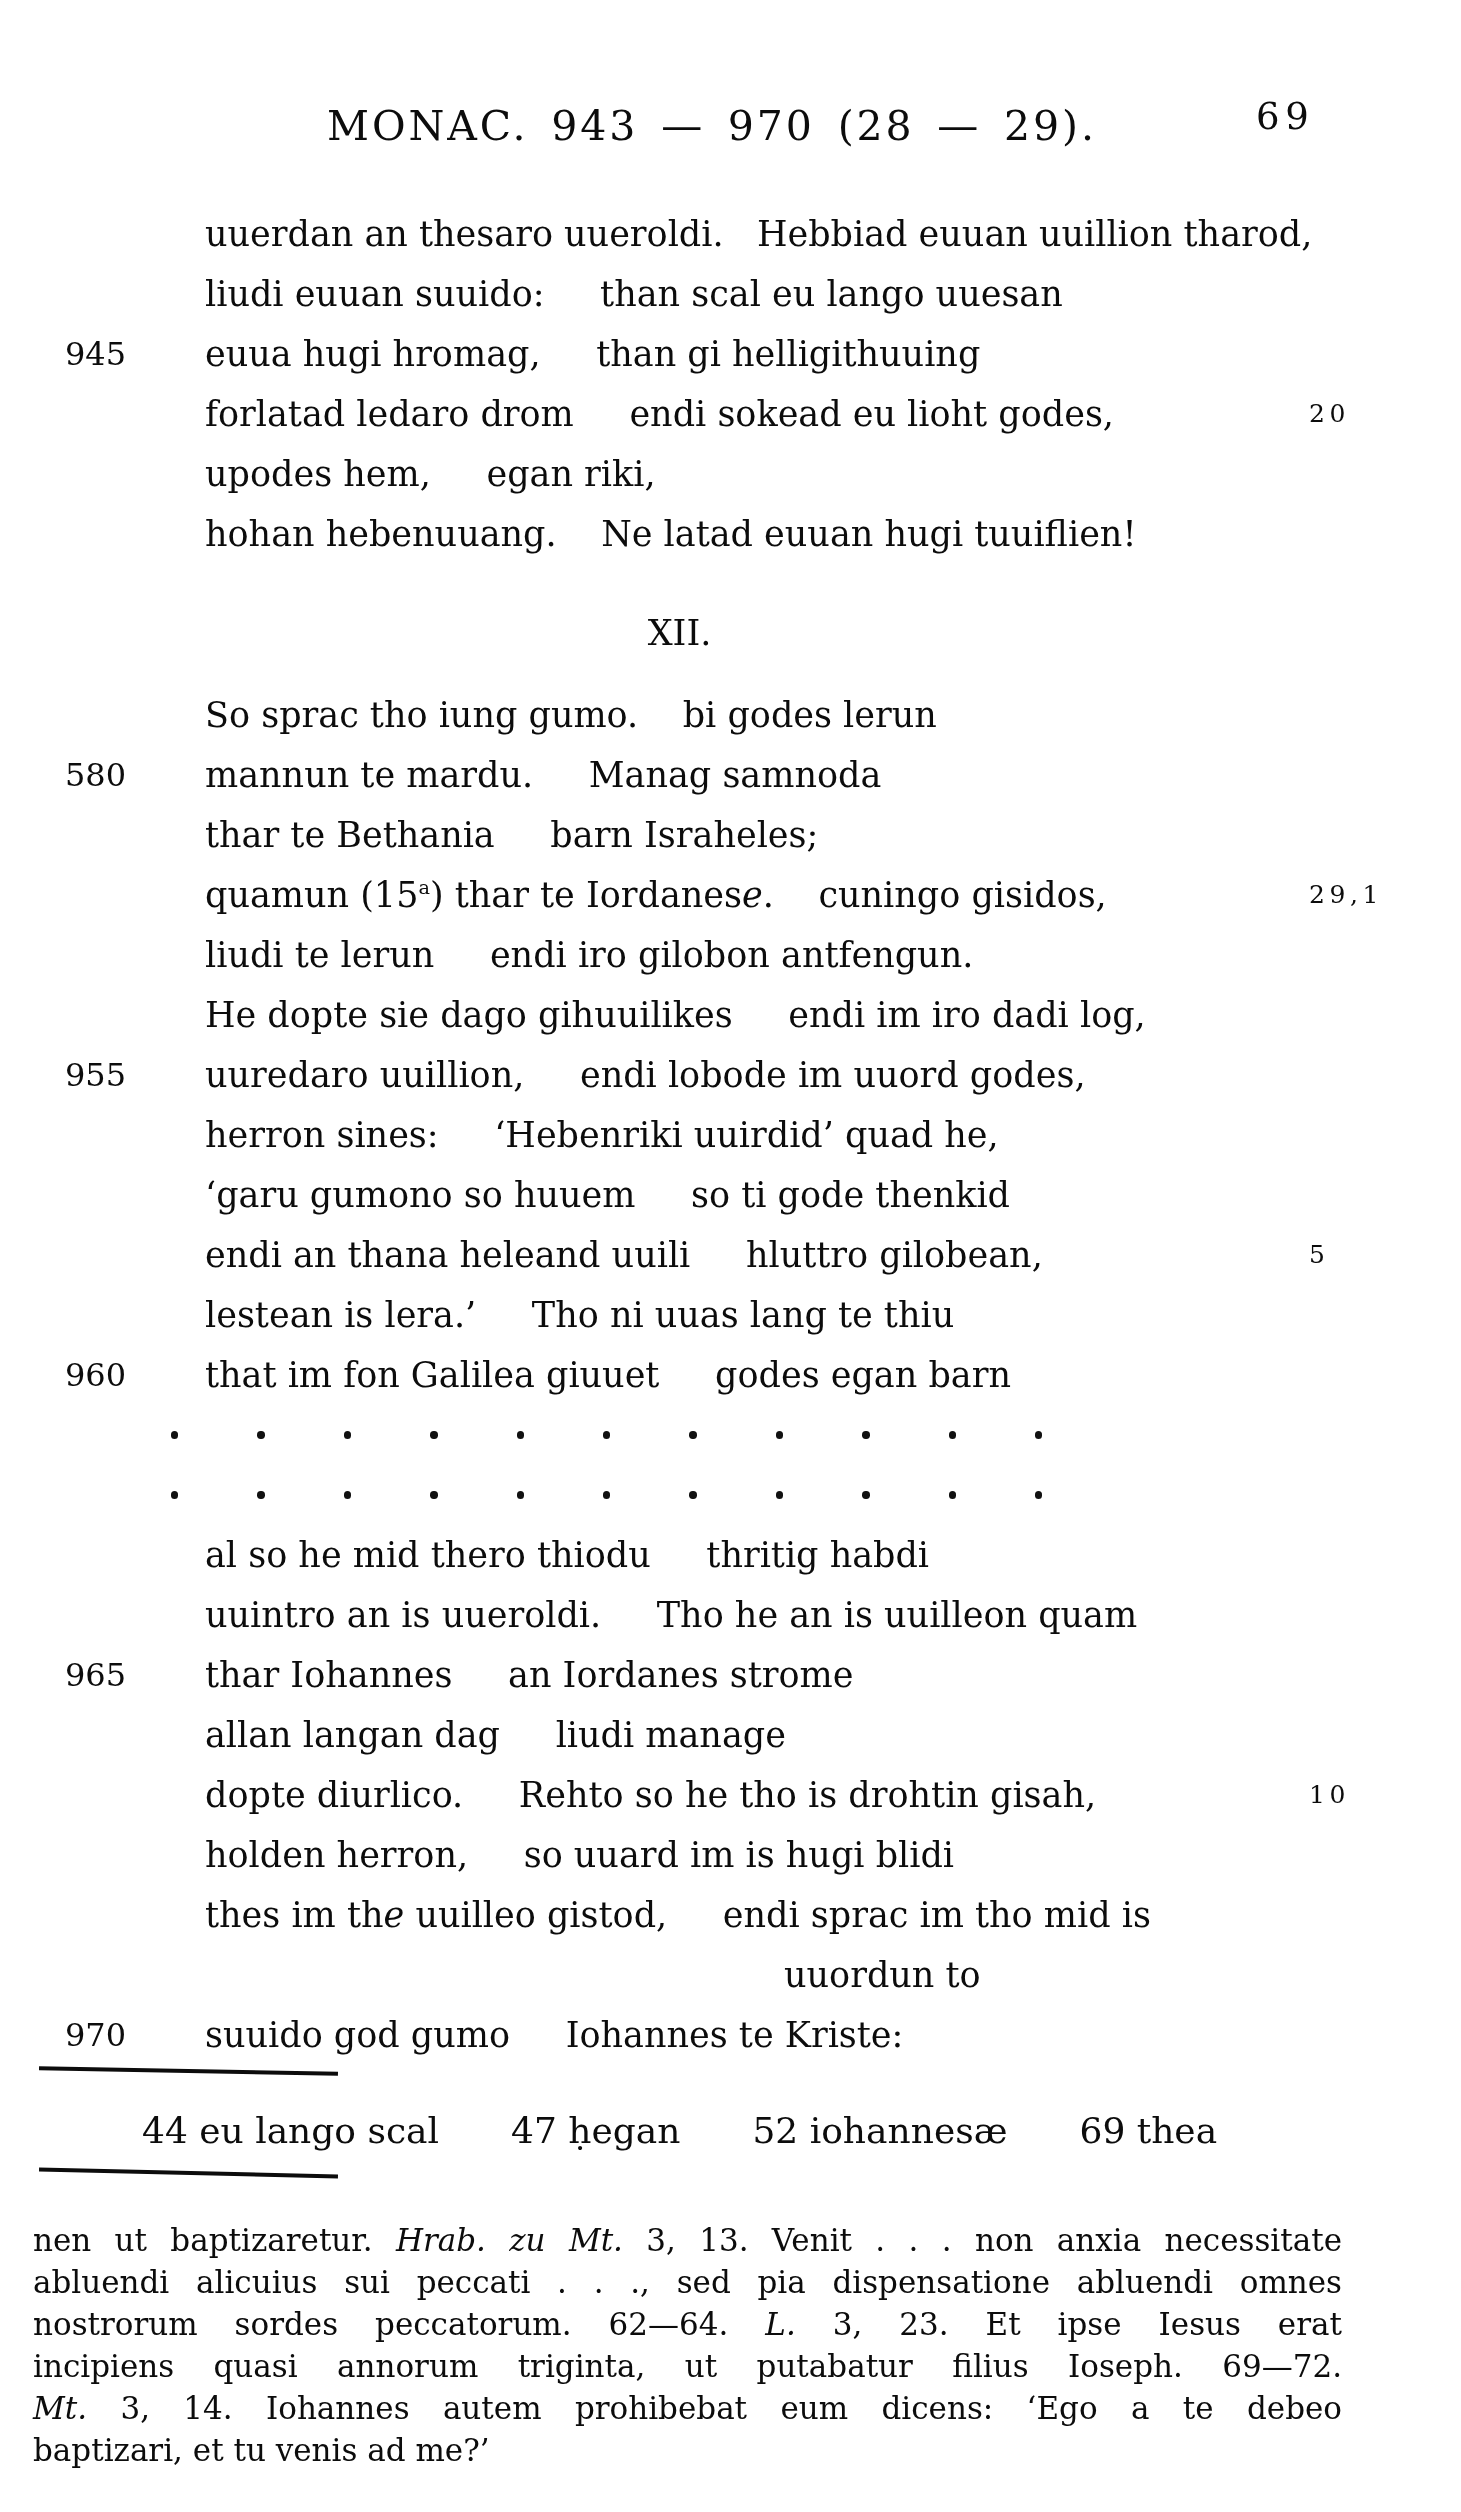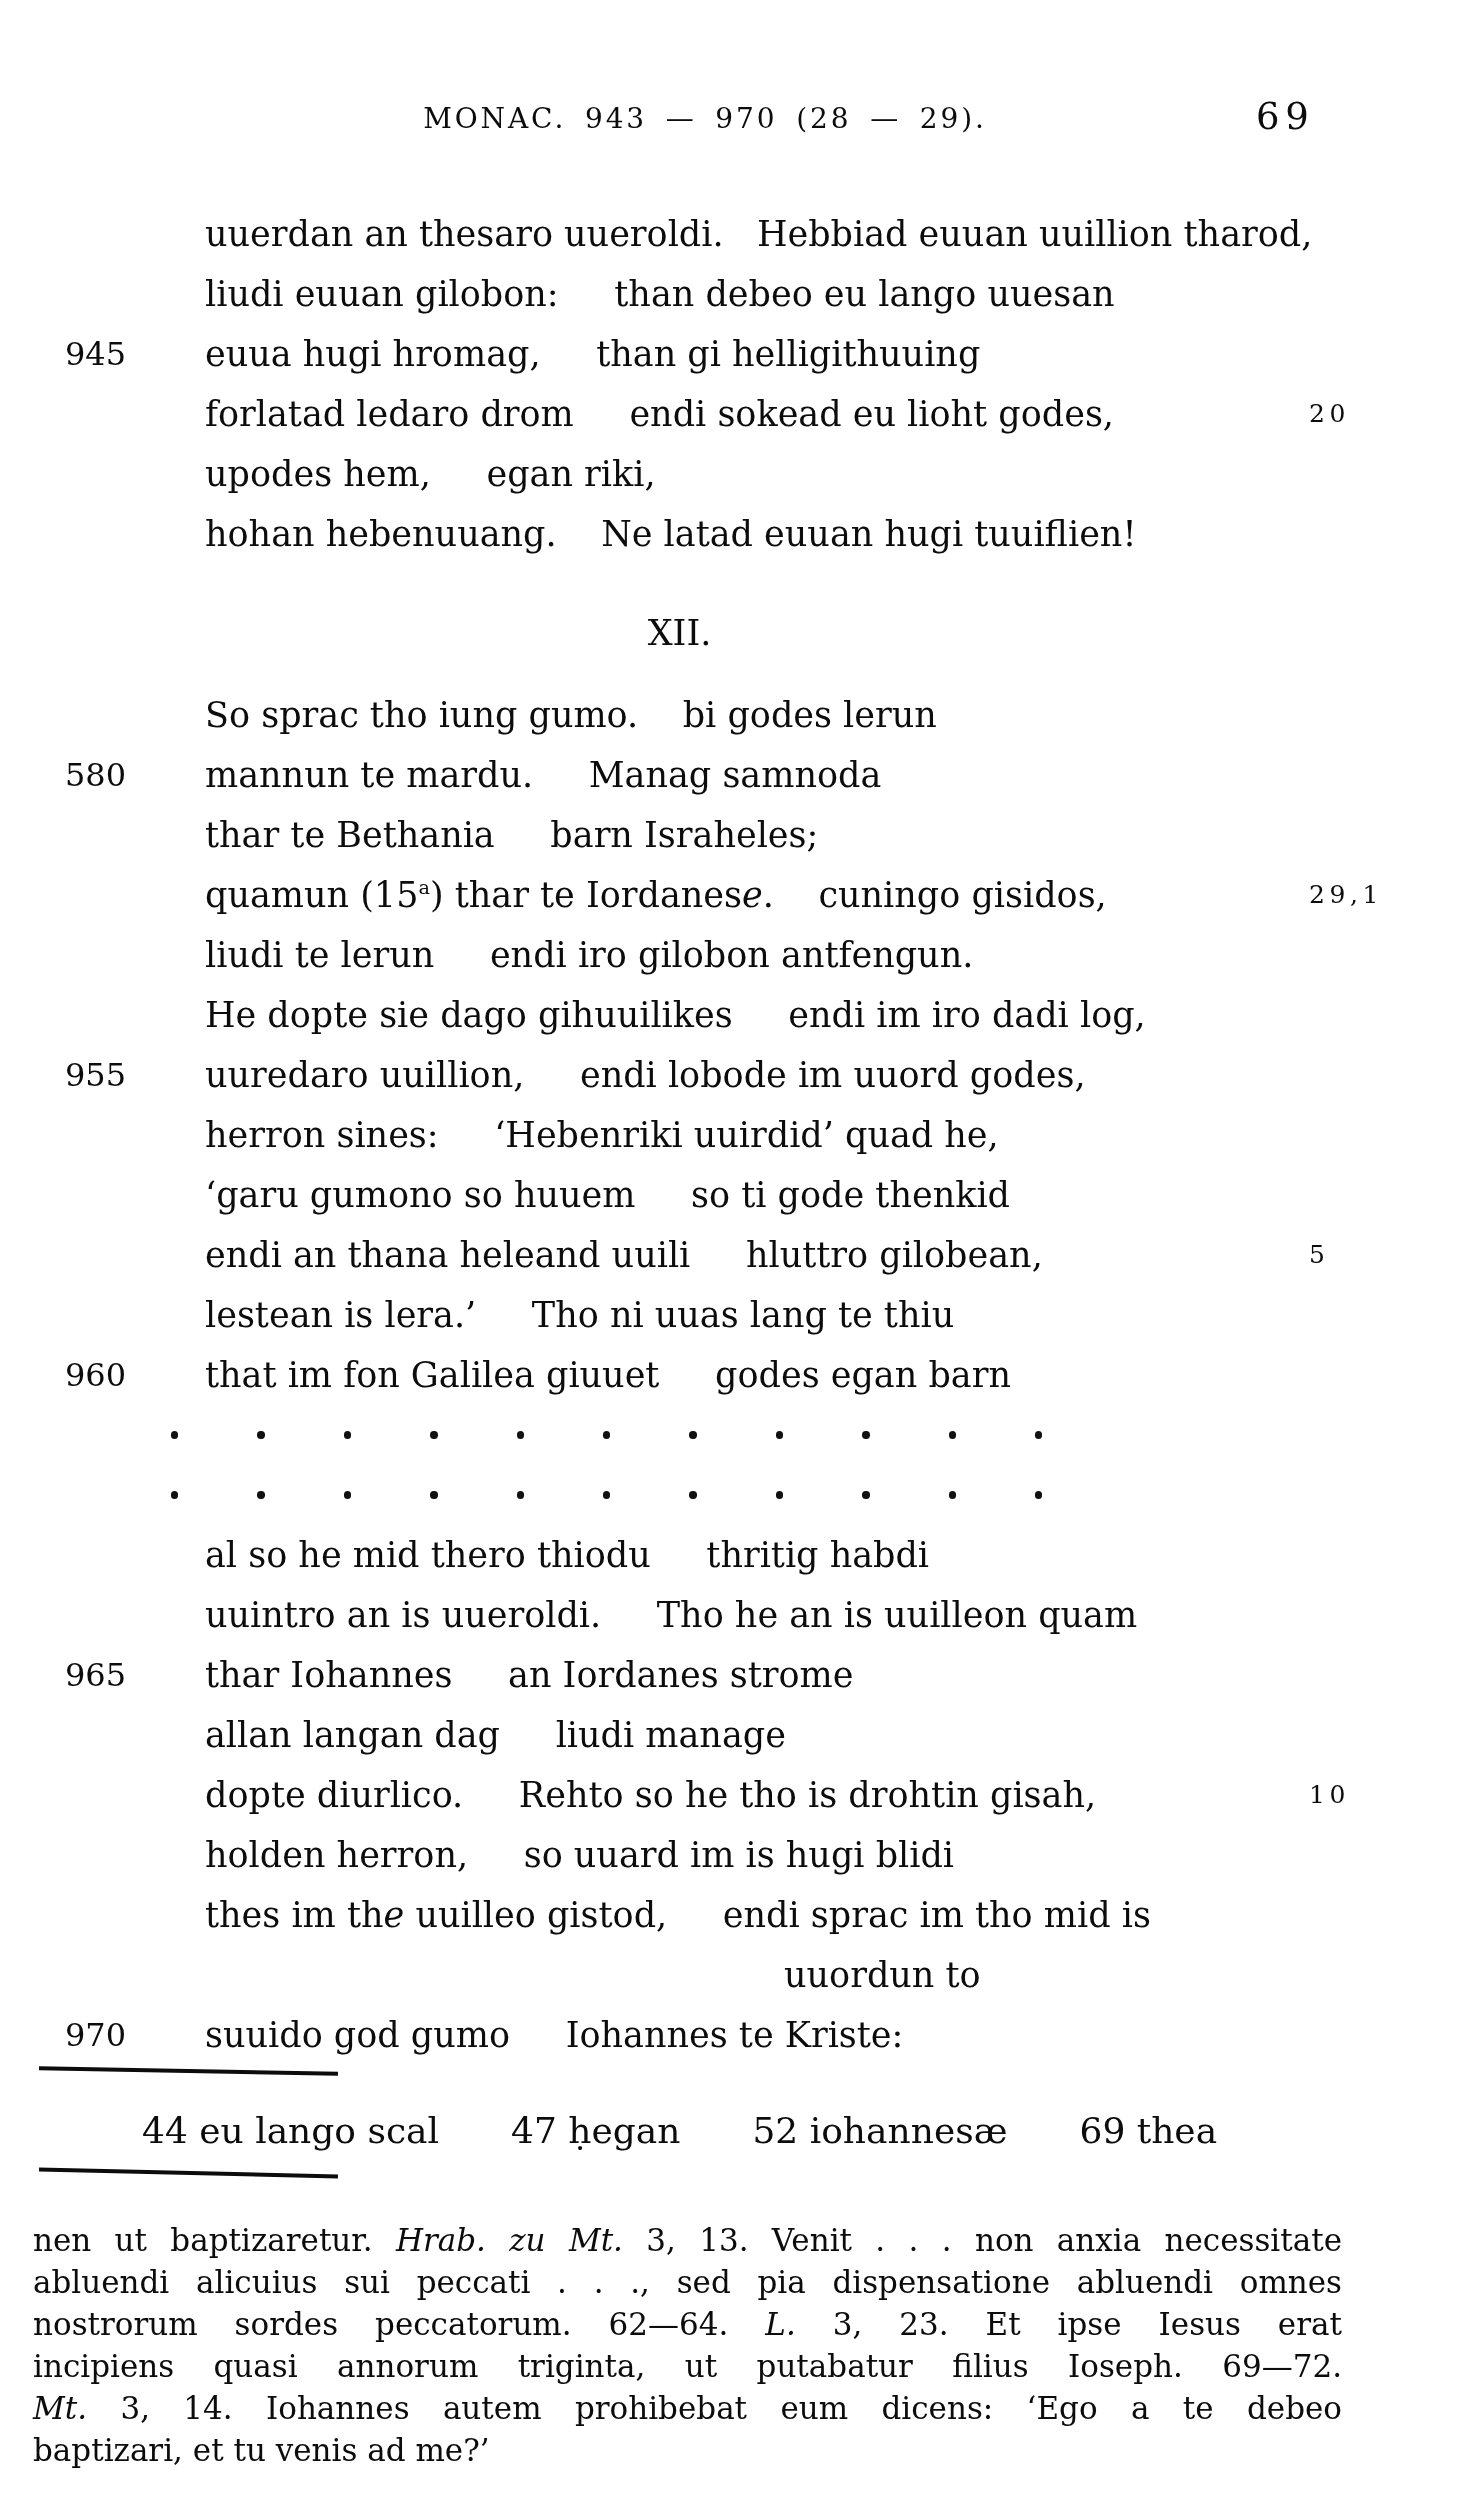--- a/index.html
+++ b/index.html
@@ -1,21 +1,21 @@
 <!DOCTYPE html>
 <html style="font-size:9px"><head>
 <meta charset="utf-8">
 <style>
   html,body{margin:0;padding:0;background:#ffffff;}
   body{width:1462px;height:2512px;position:relative;
        font-family:"DejaVu Serif","Liberation Serif",serif;color:#0c0c0c;}
   .page{position:absolute;inset:0;overflow:hidden;background:#fff;}
 
-  .header-title{position:absolute;top:102px;left:51px;width:1308px;text-align:center;
-                font-size:28px;letter-spacing:2.9px;word-spacing:6.9px;white-space:pre;}
+  .header-title{position:absolute;top:102px;left:58px;width:1308px;text-align:center;
+                font-size:41px;letter-spacing:2.9px;word-spacing:6.9px;white-space:pre;}
   .page-number{position:absolute;top:95px;left:1256px;font-size:37px;letter-spacing:5.7px;}
 
   .verse{position:absolute;top:204px;left:0;width:1462px;}
   .vline{position:relative;height:60px;}
   .vline .lnum{position:absolute;left:65px;top:0;line-height:60px;font-size:32px;}
   .vline .text{position:absolute;left:169px;top:0;line-height:60px;font-size:35px;white-space:pre;margin-left:36px;}
   .vline.indent .text{left:748px;}
   .vline .marginnote{position:absolute;left:1309px;top:0;line-height:60px;
                      font-size:25px;letter-spacing:4.6px;white-space:pre;}
   .vline.heading{height:121px;width:1359px;text-align:center;font-size:35px;
@@ -43,21 +43,21 @@
 <div class="page">
 
   <div class="header-title">MONAC. 943 — 970 (28 — 29).</div>
   <div class="page-number">69</div>
 
   <div class="verse">
       <div class="vline">
         <span class="text"><span>uuerdan an thesaro uueroldi.   Hebbiad euuan uuillion tharod,</span></span>
       </div>
       <div class="vline">
-        <span class="text"><span>liudi euuan gilobon:     than debeo eu lango uuesan</span></span>
+        <span class="text"><span>liudi euuan suuido:     than scal eu lango uuesan</span></span>
       </div>
       <div class="vline">
         <span class="lnum">945</span>
         <span class="text"><span>euua hugi hromag,     than gi helligithuuing</span></span>
       </div>
       <div class="vline">
         <span class="text"><span>forlatad ledaro drom     endi sokead eu lioht godes,</span></span>
         <span class="marginnote">20</span>
       </div>
       <div class="vline">

